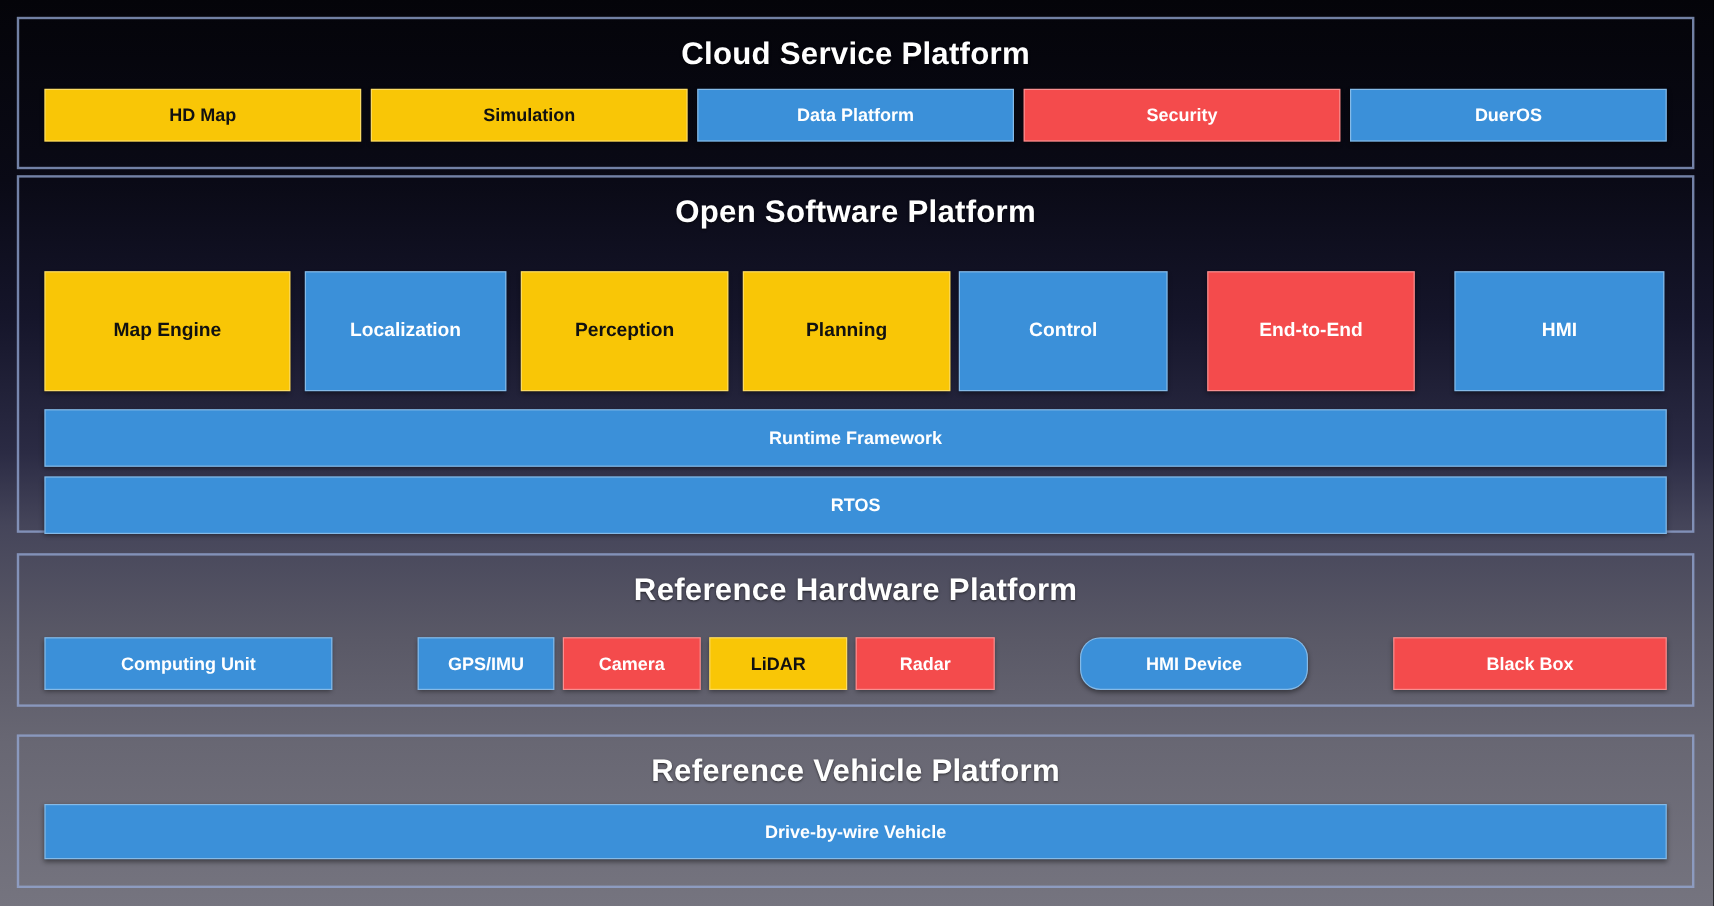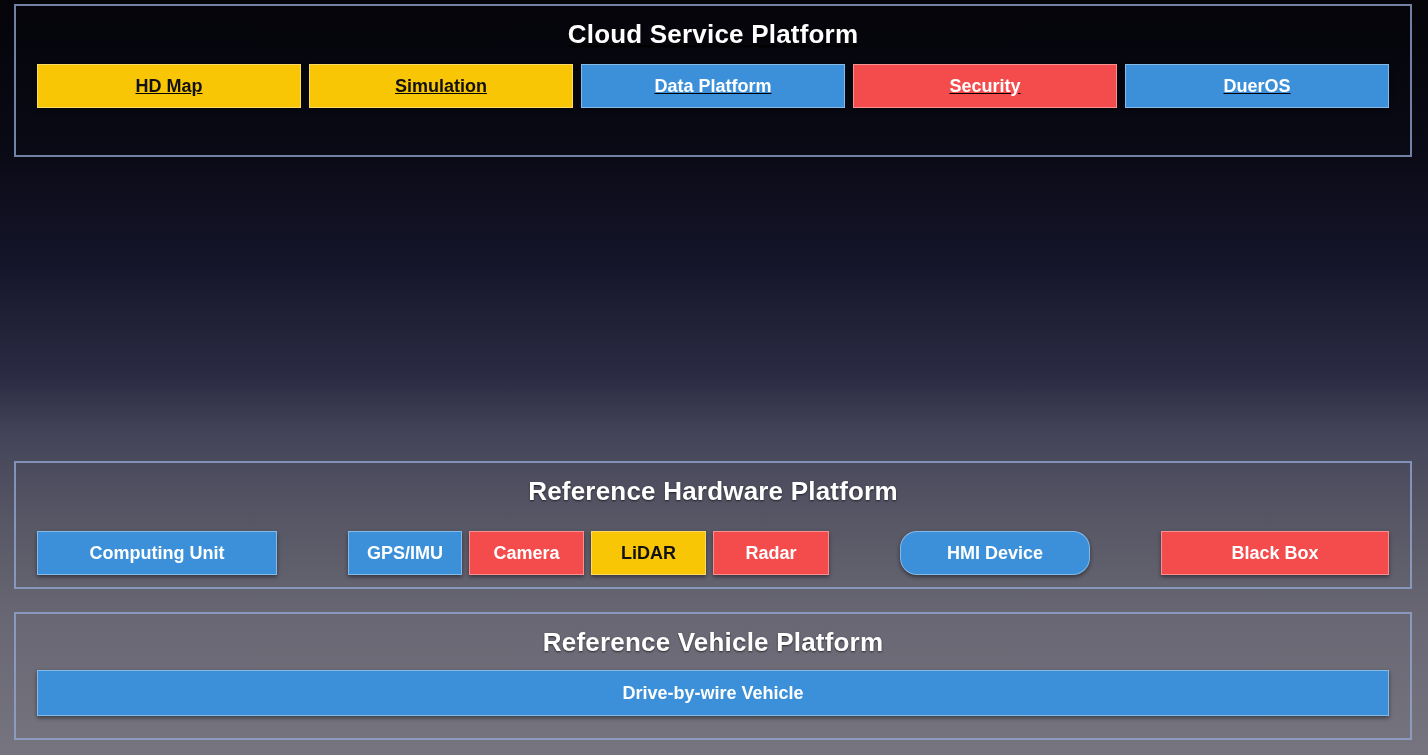--- a/index.html
+++ b/index.html
@@ -16,33 +16,33 @@
       #45455a 58%,
       #595866 70%,
       #686773 82%,
       #75747f 100%);
   }
   .section{
     position:absolute;left:14px;width:1398px;
     border:2px solid rgba(150,170,215,0.75);
     box-sizing:border-box;
   }
-  .sec-cloud   {top:4px;height:153px;text-decoration:underline;}
+  .sec-cloud   {top:14px;height:127px;}
   .sec-software{top:146px;height:298px;}
   .sec-hardware{top:461px;height:128px;}
   .sec-vehicle {top:612px;height:128px;}
   .sec-title{
     margin-top:12px;height:32px;line-height:32px;
     text-align:center;color:#fff;
     font-size:26px;font-weight:700;letter-spacing:0.2px;
     text-shadow:0 1px 2px rgba(0,0,0,0.6);
   }
   .box{
     display:flex;align-items:center;justify-content:center;
-    font-weight:700;font-size:18px;color:#fff;
+    font-weight:700;font-size:15px;color:#fff;
     border:1px solid rgba(255,255,255,0.38);
     box-shadow:0 2px 4px rgba(0,0,0,0.45);
     box-sizing:border-box;text-align:center;
   }
   
   .cloud-row{display:flex;gap:8px;padding:0 21px;margin-top:14px;height:44px;}
   .cloud-row .box{flex:1;}
   
   .module-row{display:flex;padding:0 21px;margin-top:34px;height:100px;}
   .module-row .box{font-size:16px;}
@@ -79,20 +79,34 @@
     <div class="sec-title">Cloud Service Platform</div>
     <div class="cloud-row">
       <div class="box" style="background: rgb(249, 198, 6); color: rgb(17, 17, 17);">HD Map</div>
       <div class="box" style="background: rgb(249, 198, 6); color: rgb(17, 17, 17);">Simulation</div>
       <div class="box" style="background: rgb(59, 144, 217);">Data Platform</div>
       <div class="box" style="background: rgb(244, 75, 76);">Security</div>
       <div class="box" style="background: rgb(59, 144, 217);">DuerOS</div>
     </div>
   </div>
 
+  <div class="section sec-software">
+    <div class="sec-title">Open Software Platform</div>
+    <div class="module-row">
+      <div class="box m1" style="background: rgb(249, 198, 6); color: rgb(17, 17, 17);">Map Engine</div>
+      <div class="box m2" style="background: rgb(59, 144, 217);">Localization</div>
+      <div class="box m3" style="background: rgb(249, 198, 6); color: rgb(17, 17, 17);">Perception</div>
+      <div class="box m4" style="background: rgb(249, 198, 6); color: rgb(17, 17, 17);">Planning</div>
+      <div class="box m5" style="background: rgb(59, 144, 217);">Control</div>
+      <div class="box m6" style="background: rgb(244, 75, 76);">End-to-End</div>
+      <div class="box m7" style="background: rgb(59, 144, 217);">HMI</div>
+    </div>
+    <div class="box bar bar-runtime" style="background: rgb(59, 144, 217);">Runtime Framework</div>
+    <div class="box bar bar-rtos" style="background: rgb(59, 144, 217);">RTOS</div>
+  </div>
 
   <div class="section sec-hardware">
     <div class="sec-title">Reference Hardware Platform</div>
     <div class="hw-row">
       <div class="box hw-computing" style="background: rgb(59, 144, 217);">Computing Unit</div>
       <div class="hw-sensors">
         <div class="box hw-gps" style="background: rgb(59, 144, 217);">GPS/IMU</div>
         <div class="box hw-camera" style="background: rgb(244, 75, 76);">Camera</div>
         <div class="box hw-lidar" style="background: rgb(249, 198, 6); color: rgb(17, 17, 17);">LiDAR</div>
         <div class="box hw-radar" style="background: rgb(244, 75, 76);">Radar</div>

